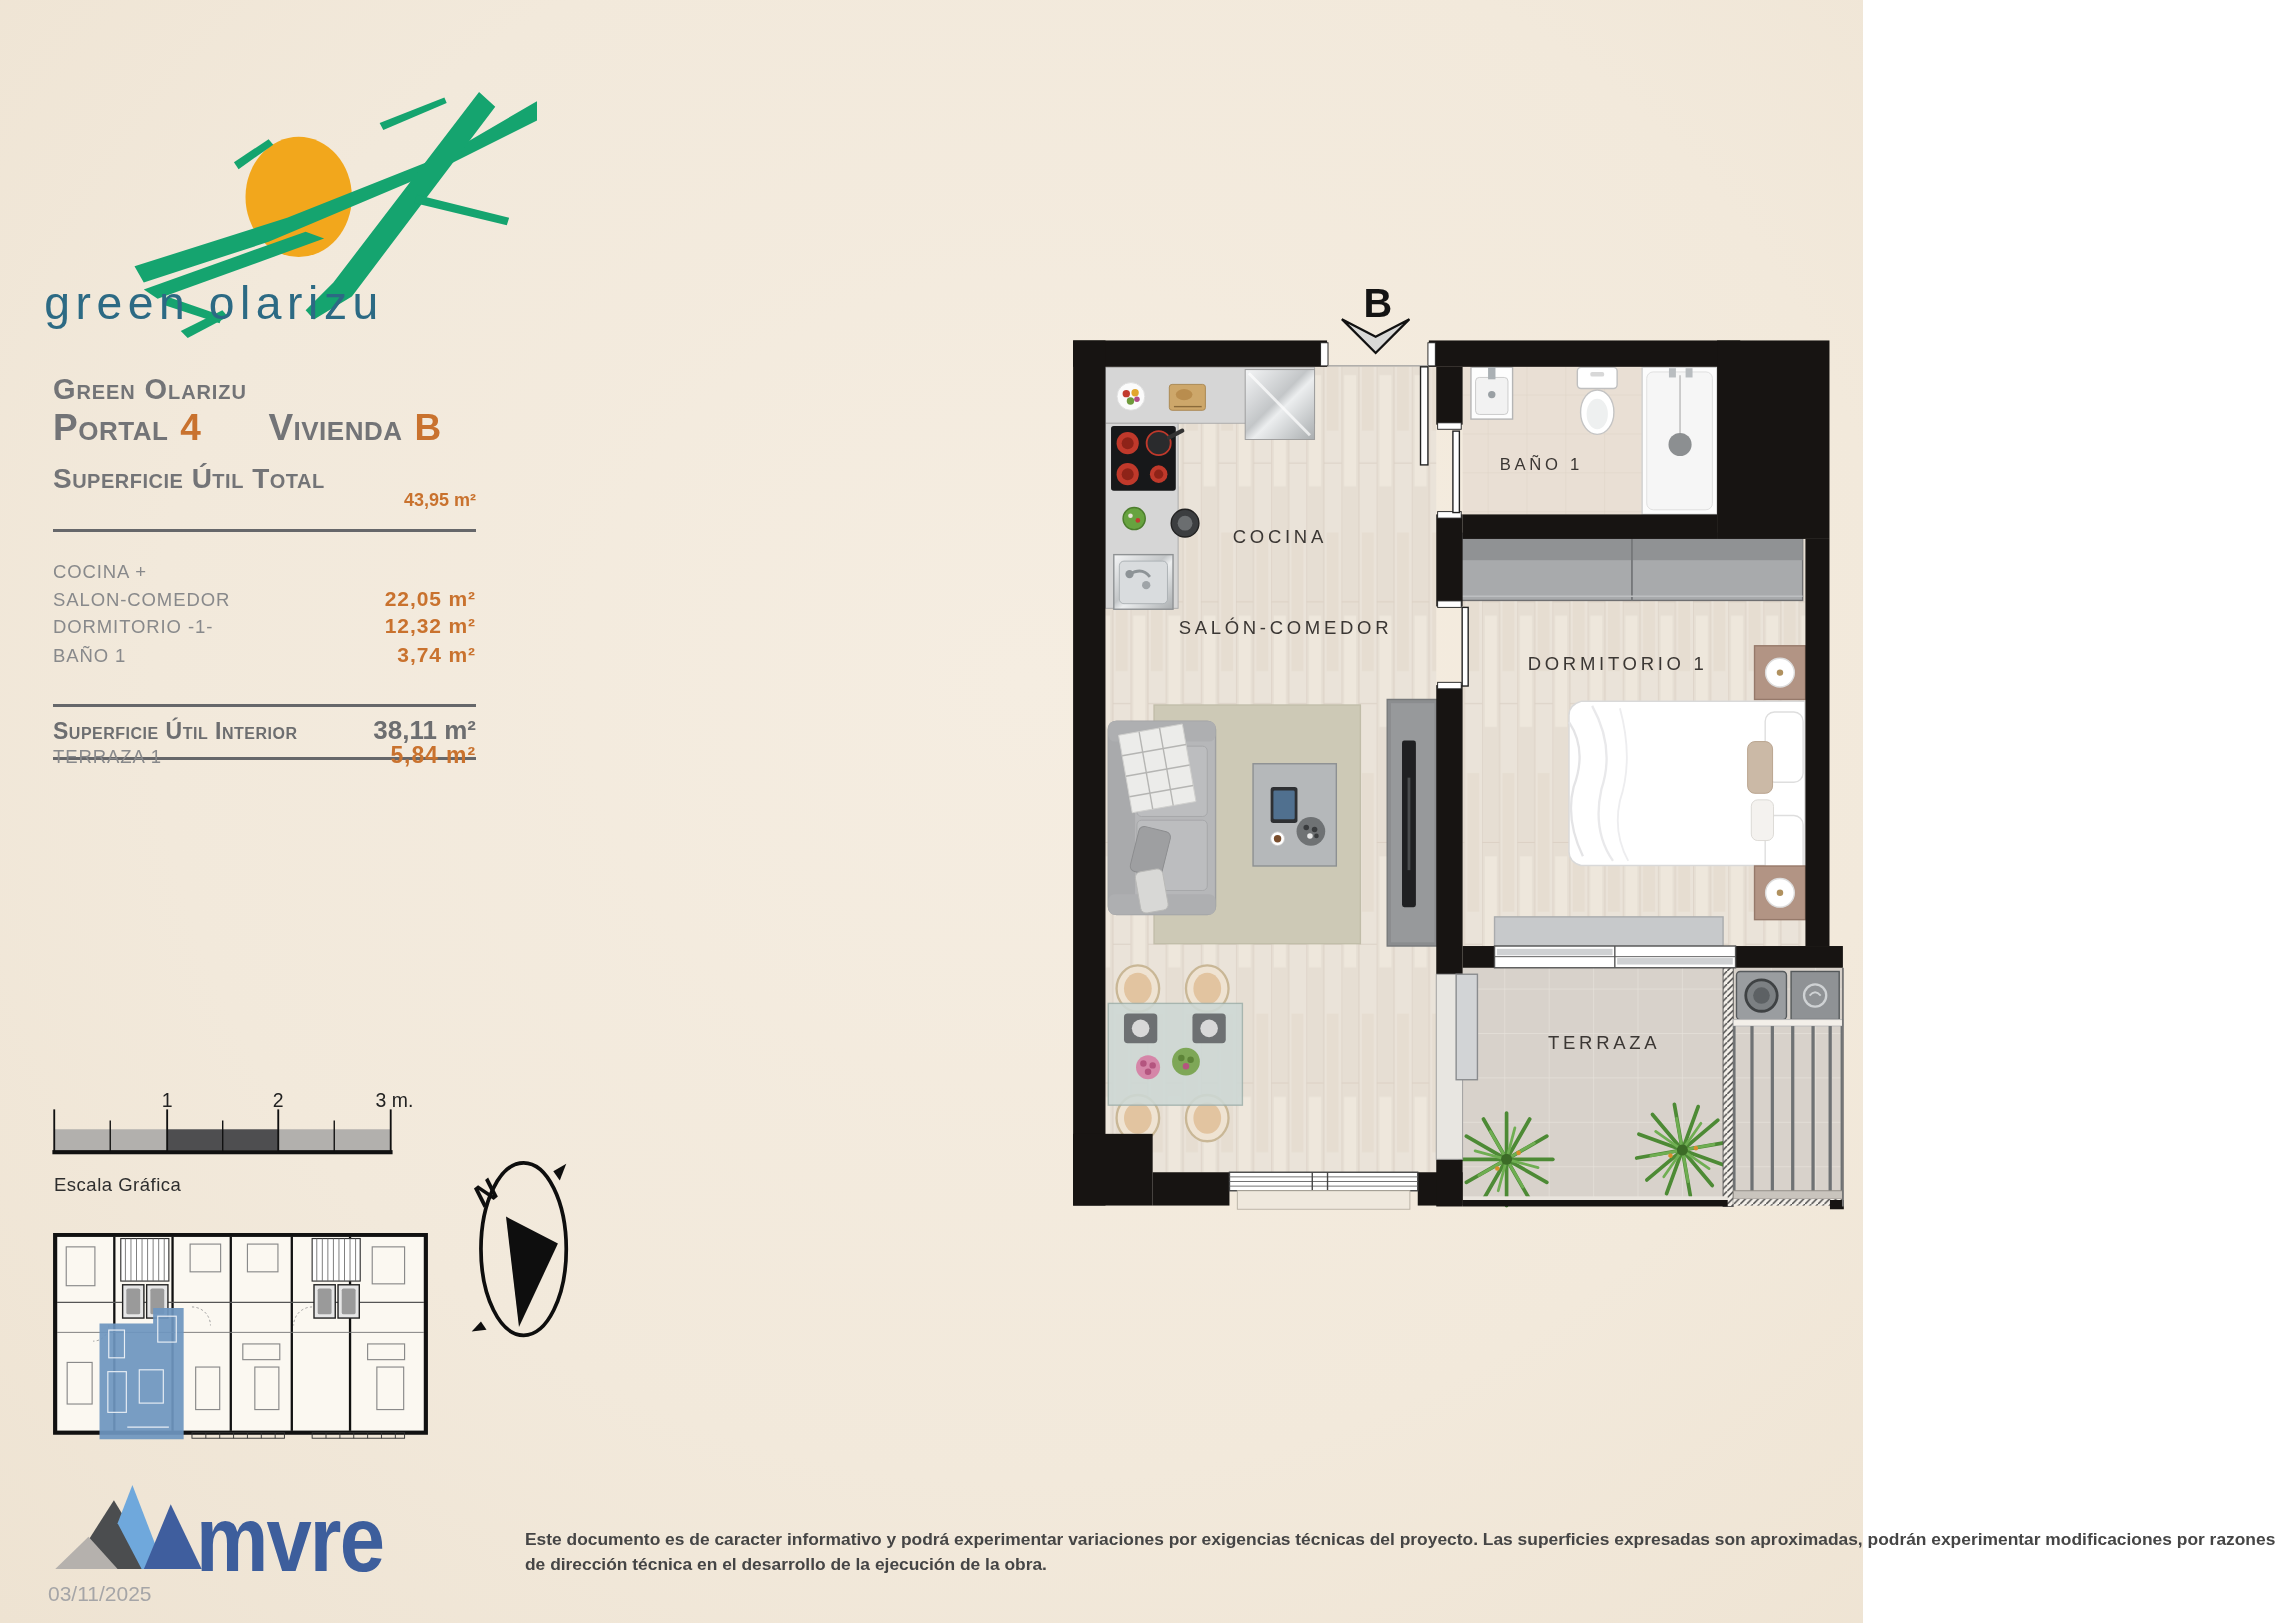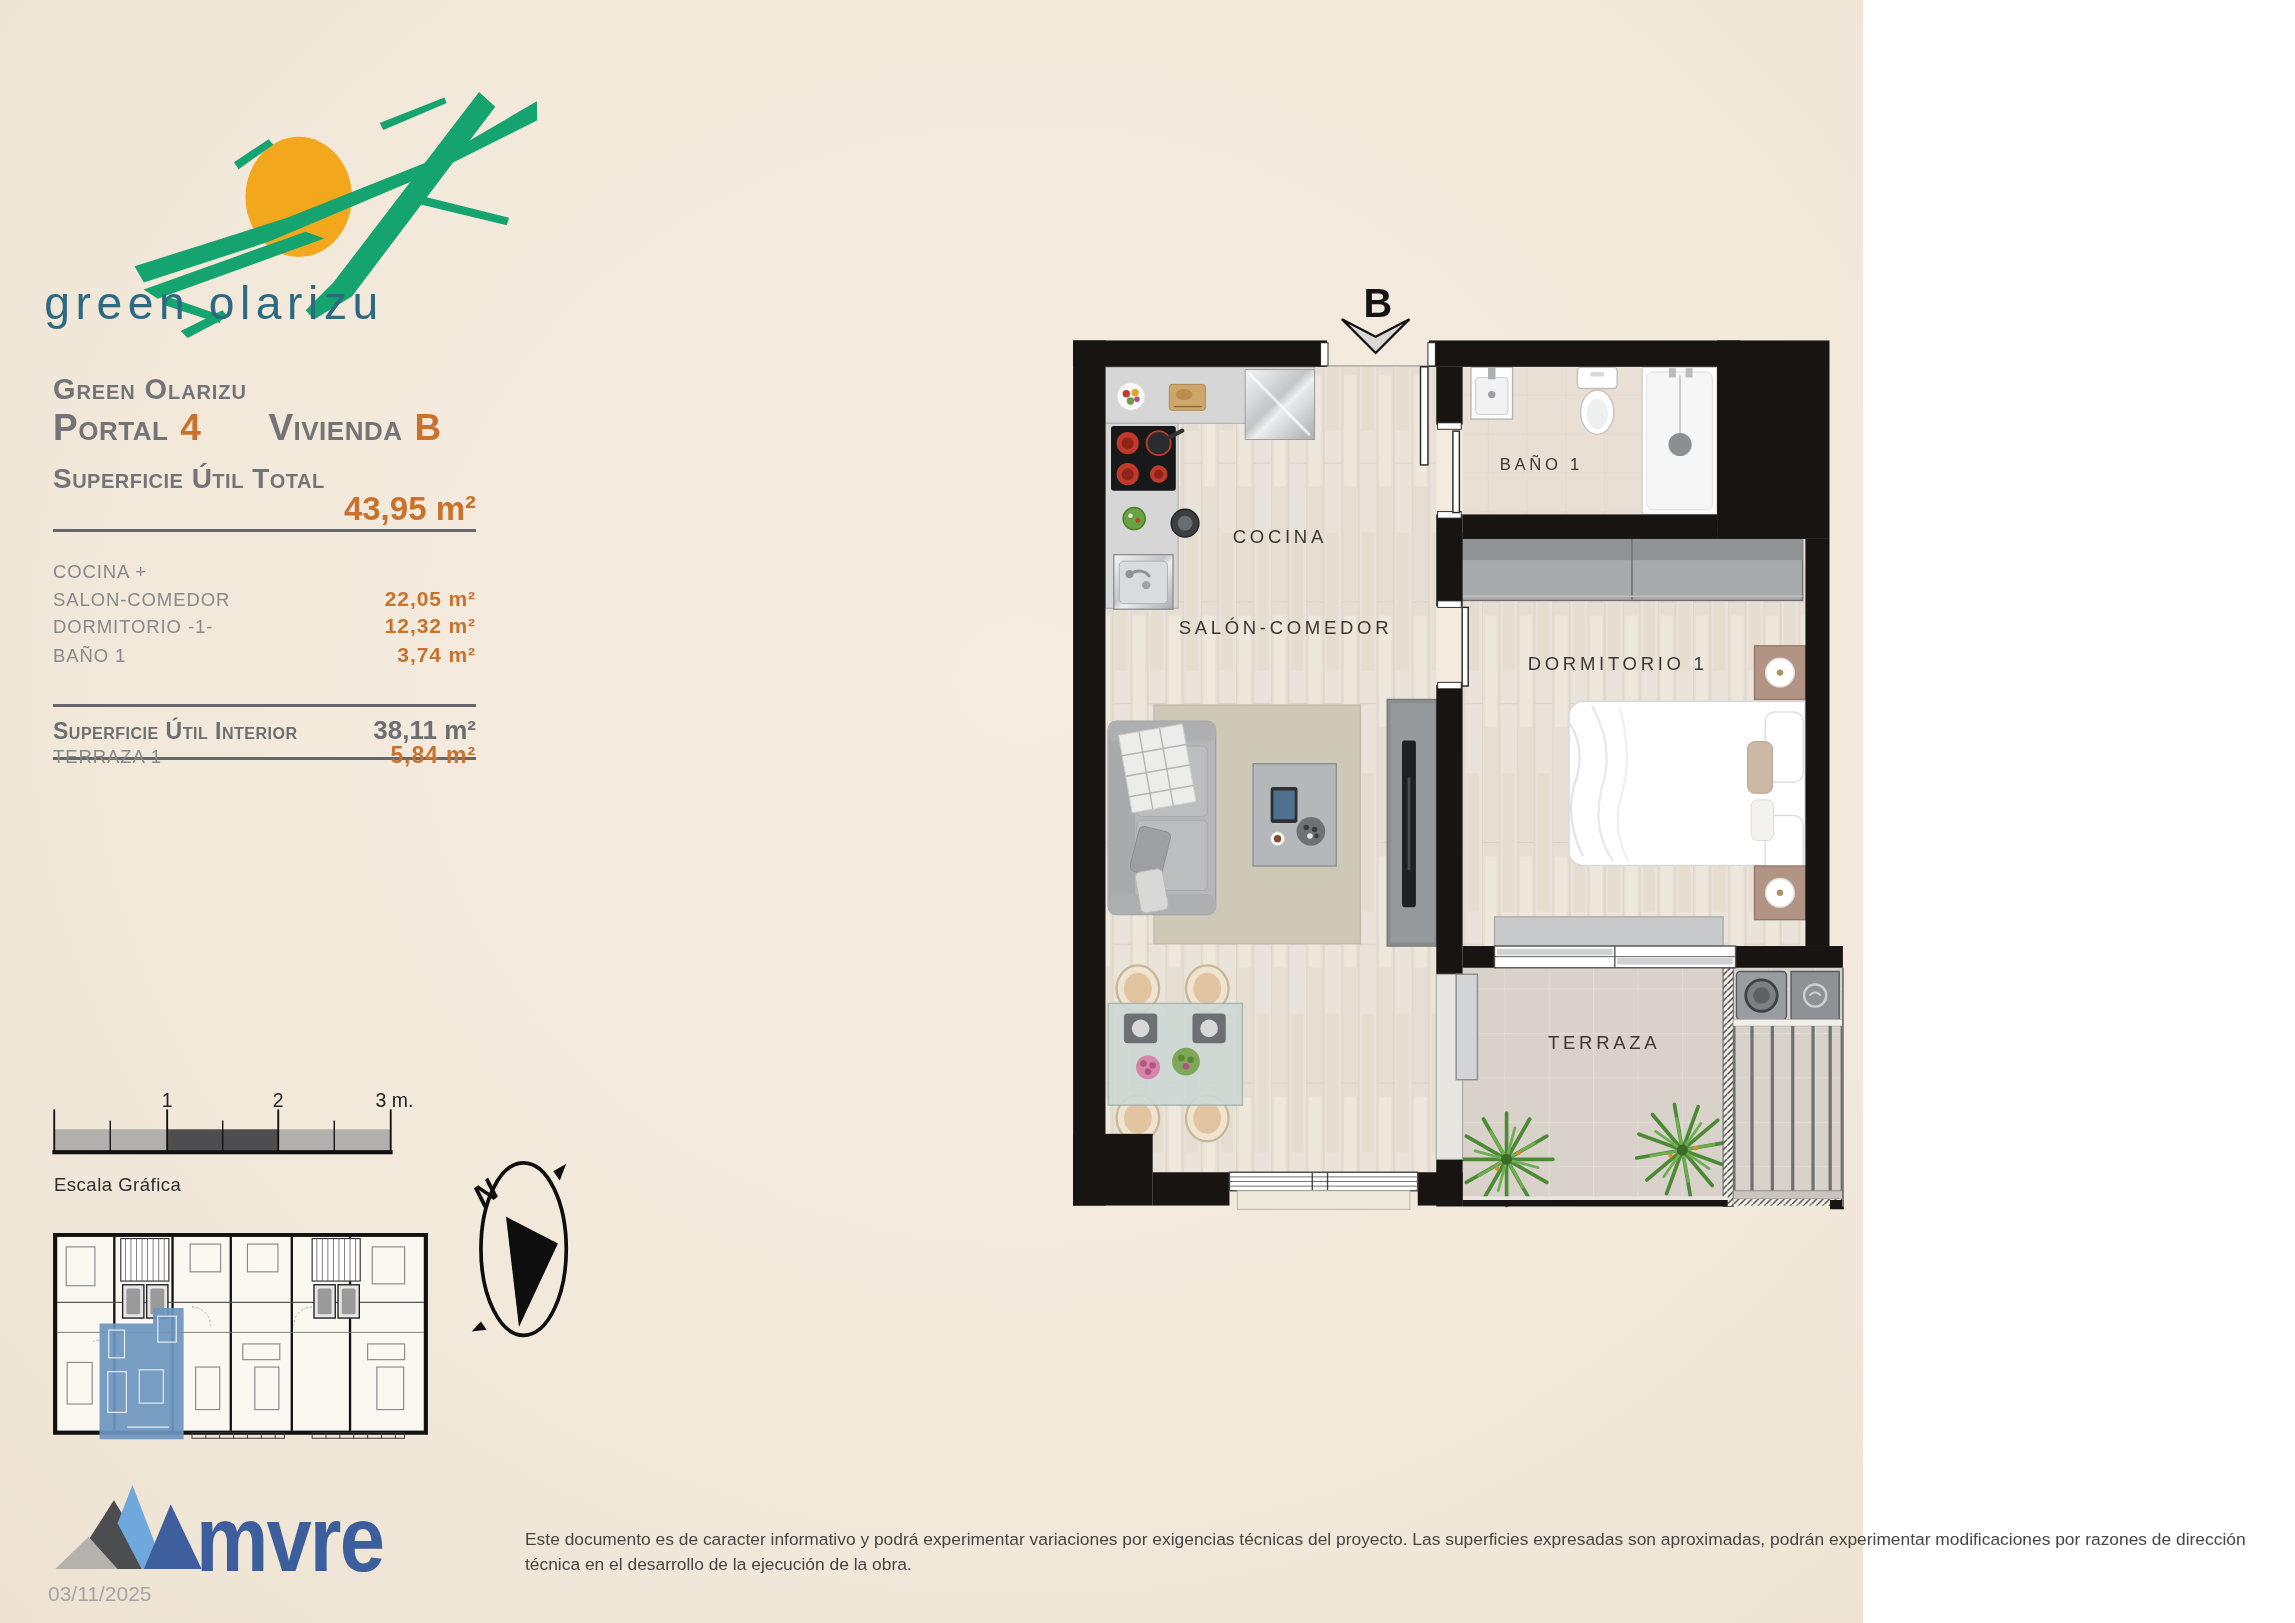--- a/index.html
+++ b/index.html
@@ -8,35 +8,35 @@
   #page{position:relative;width:1863px;height:1623px;
         background:radial-gradient(ellipse at 55% 42%, #f5ede1 0%, #f2e9db 60%, #eee3d2 100%);}
   .abs{position:absolute;}
   
   .sc{font-variant:small-caps;}
   .panel-title{left:53px;top:373px;font-size:29px;font-weight:bold;color:#737477;letter-spacing:0.9px;}
   .portal-line{left:53px;top:407px;font-size:37px;font-weight:bold;color:#737477;display:flex;gap:12px;align-items:center;letter-spacing:0.5px;}
   .portal-line .gap{display:inline-block;width:43px;}
   .orange{color:#c9722e;}
   .sup-label{left:53px;top:463px;font-size:28px;font-weight:bold;color:#737477;letter-spacing:0.5px;}
-  .total-value{left:53px;top:490px;width:423px;text-align:right;font-size:33px;font-weight:bold;color:#c9722e;}
+  .total-value{left:53px;top:490px;width:423px;text-align:right;font-size:18px;font-weight:bold;color:#c9722e;}
   .divider{left:53px;width:423px;height:3.2px;background:#66676a;}
   .row{left:53px;width:423px;display:flex;justify-content:space-between;align-items:baseline;color:#88898b;font-size:18.5px;letter-spacing:0.9px;}
   .row .val{font-size:21px;font-weight:bold;color:#c9722e;}
   .interior-row{left:53px;top:715px;width:423px;display:flex;justify-content:space-between;align-items:baseline;}
   .interior-row .lbl{font-variant:small-caps;font-size:23px;font-weight:bold;color:#6d6e70;letter-spacing:0.5px;}
   .interior-row .val{font-size:26px;font-weight:bold;color:#6d6e70;}
   .terraza-row{top:742px;}
   .terraza-row .val{font-size:23px;}
   
   .escala-label{left:54px;top:1174px;font-size:18.5px;color:#2e2e2e;letter-spacing:0.5px;}
   
   .brand-text{left:196px;top:1486px;font-size:83px;font-weight:bold;color:#3d5e9c;letter-spacing:-1.9px;transform:scale(.98,1.12);transform-origin:left top;}
   .date{left:48px;top:1582px;font-size:21px;color:#a5a5a7;}
-  .disclaimer{left:525px;top:1527px;width:1758px;font-size:17.4px;line-height:1.42;color:#454545;}
+  .disclaimer{left:525px;top:1527px;width:1758px;font-size:17.4px;line-height:1.42;color:#454545;font-weight:bold;}
   
   text.room{fill:#3b3734;font-family:"Liberation Sans","DejaVu Sans",sans-serif;letter-spacing:8px;}
 </style>
 </head>
 <body>
 
 <div id="page">
 
   <svg class="abs" style="left:28px;top:79px;" width="509" height="259" viewBox="0 0 1100 560">
     <ellipse cx="585" cy="255" rx="115" ry="130" fill="#f2a71c"></ellipse>

